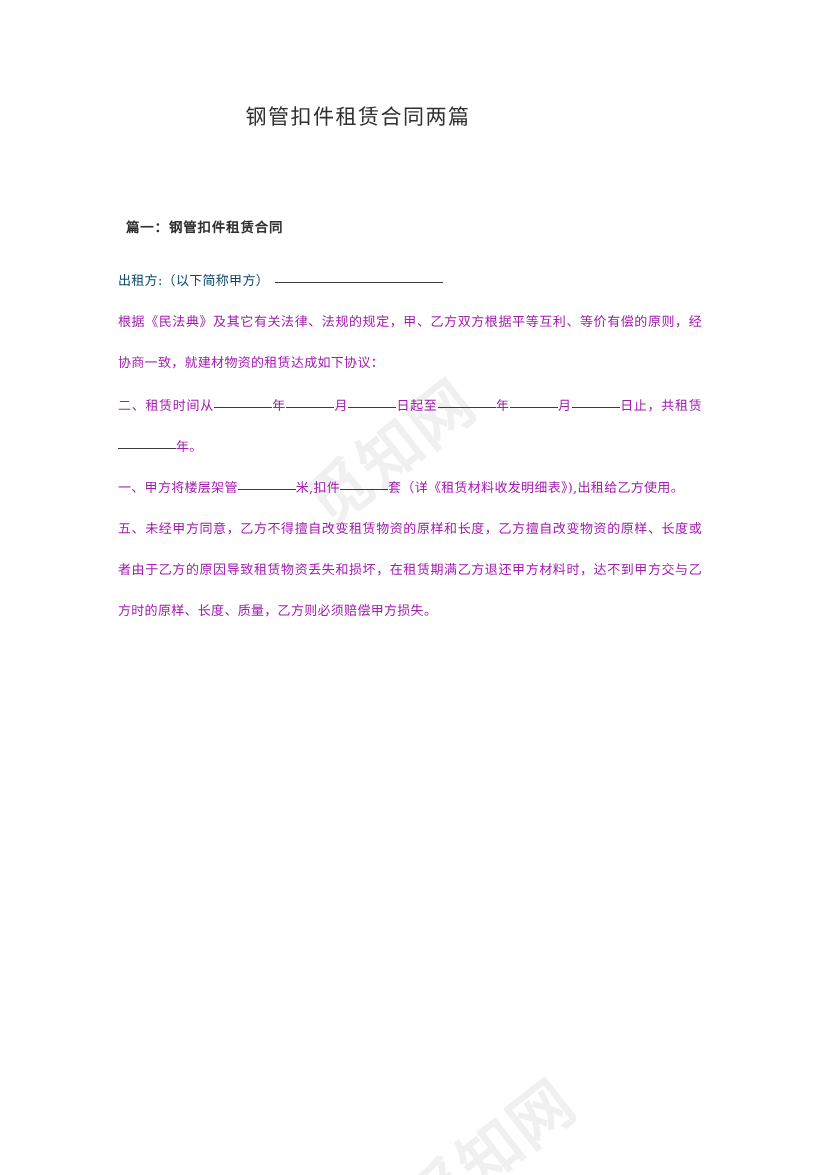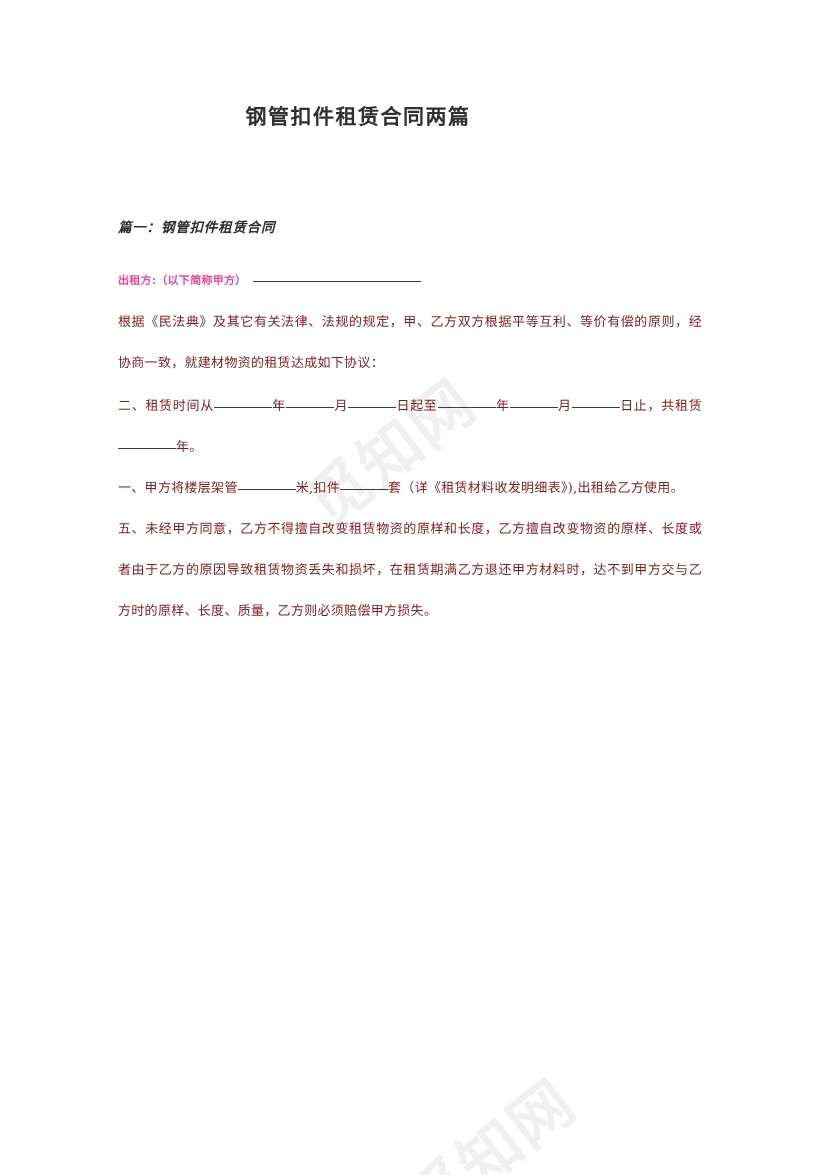--- a/index.html
+++ b/index.html
@@ -66,72 +66,70 @@
 
   .doc-title {
     margin: 0;
     padding: 0;
     position: absolute;
     left: 0;
     top: 100px;
     width: 716px;
     text-align: center;
     font-size: 21px;
-    font-weight: 700;
+    font-weight: 400;
     color: #303030;
     letter-spacing: 1.5px;
     font-family: "DejaVu Sans", "Liberation Sans", sans-serif;
   }
 
   .body-block {
     position: absolute;
     left: 118px;
     top: 216px;
     width: 584px;
   }
 
   .section-heading {
     font-size: 13.5px;
     font-weight: 700;
     color: #2f2f2f;
     letter-spacing: 0.8px;
-    margin: 0 0 24px 0;
+    margin: 0 0 24px 8px;
     font-family: "DejaVu Sans", "Liberation Sans", sans-serif;
-    font-style: italic;
   }
 
   p.para {
     margin: 0 0 0 0;
     font-size: 13px;
-    color: #7f1d1d;
+    color: #a21caf;
     line-height: 41px;
     letter-spacing: 0.3px;
     text-align: justify;
     text-justify: inter-ideograph;
     font-family: "DejaVu Serif", "Liberation Serif", serif;
   }
 
   p.para + p.para {
     margin-top: 0;
   }
 
   
   p.clause {
     margin-top: 2px;
   }
 
   
   .party-line {
-    font-size: 11px;
-    color: #ec4899;
+    font-size: 13px;
+    color: #0c4a6e;
     line-height: 41px;
     letter-spacing: 0.3px;
     white-space: nowrap;
     font-family: "DejaVu Serif", "Liberation Serif", serif;
-    font-weight: bold;
   }
   .rule-long {
     display: inline-block;
     width: 168px;
     border-bottom: 1.4px solid #3c3c3c;
     vertical-align: 2px;
     margin-left: 6px;
   }
 
   

